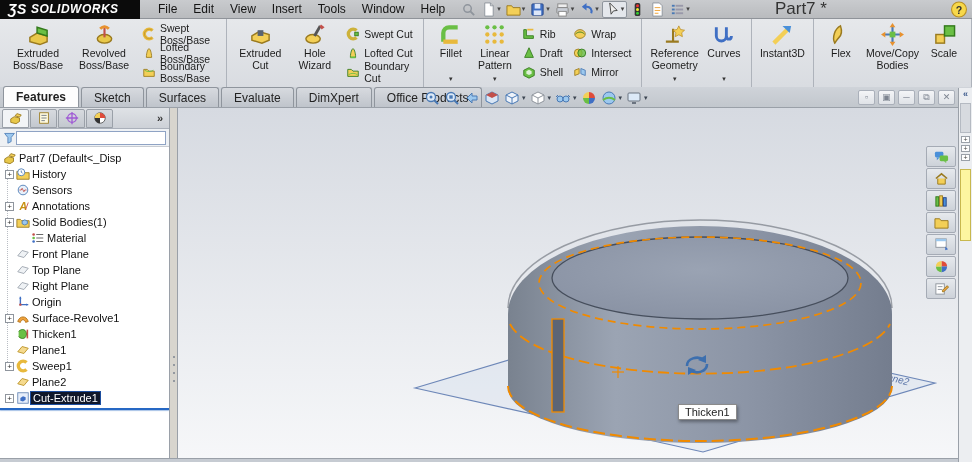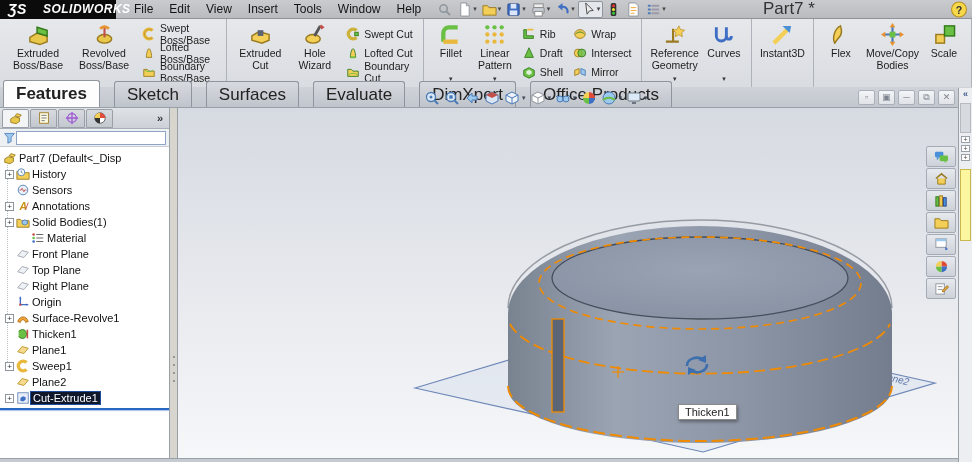--- a/index.html
+++ b/index.html
@@ -4,21 +4,21 @@
 <style>
   * { margin:0; padding:0; box-sizing:border-box; }
   html,body { width:972px; height:462px; overflow:hidden; font-family:"Liberation Sans",sans-serif; }
   .app { position:relative; width:972px; height:462px; background:#dfe2e6; }
   .ic { display:inline-flex; align-items:center; justify-content:center; flex:0 0 auto; }
   .ic svg { width:100%; height:100%; }
 
   
   .menubar { position:absolute; left:0; top:0; width:972px; height:19px; display:flex; align-items:center;
              background:linear-gradient(#c9cbce,#b9bbbe); border-bottom:1px solid #8f9399; }
-  .logo { height:19px; width:116px; background:#0b0b0b; color:#fff; display:flex; align-items:center; gap:16px;
+  .logo { height:19px; width:140px; background:#0b0b0b; color:#fff; display:flex; align-items:center; gap:4px;
           padding-left:8px; font-weight:bold; font-style:italic; font-size:12px; letter-spacing:.5px; }
   .logo .mark { font-size:14px; }
   .menus { display:flex; align-items:center; margin-left:10px; }
   .menu { font-size:12px; color:#141414; padding:2px 8px; cursor:default; }
   .qa { display:flex; align-items:center; margin-left:6px; gap:1px; }
   .qabtn { display:flex; align-items:center; height:17px; padding:0 2px; border-radius:2px; }
   .qabtn.pressed { background:#e4e7ec; border:1px solid #8f959d; }
   .qabtn .caret { font-size:7px; color:#444; margin-left:1px; }
   .doctitle { flex:1; text-align:center; font-size:17px; color:#333; padding-right:40px; }
   .helpbtn { width:18px; height:17px; margin-right:4px; }
@@ -30,22 +30,22 @@
   .rbig { display:flex; flex-direction:column; align-items:center; justify-content:flex-start; max-width:66px;
           min-width:44px; padding:2px 3px; height:64px; border-radius:2px; }
   .rbig .rlabel { font-size:10.5px; line-height:11.5px; text-align:center; color:#1c1c1c; margin-top:2px; }
   .rbig .caret { font-size:7px; color:#333; margin-top:auto; }
   .rstack { display:flex; flex-direction:column; justify-content:center; gap:2px; padding:0 3px; }
   .rsmall { display:flex; align-items:center; gap:4px; font-size:10.5px; color:#1c1c1c; height:17px; padding:0 2px; border-radius:2px; }
 
   
   .tabrow { position:absolute; left:0; top:87px; width:972px; height:21px; background:linear-gradient(#cfd3d9,#c2c7cd);
             border-bottom:1px solid #9aa0a8; display:flex; align-items:flex-end; padding-left:3px; }
-  .ctab { font-size:17px; color:#222; background:linear-gradient(#d7dadf,#bfc4cb); border:1px solid #8f959d; border-bottom:none;
-          border-radius:3px 3px 0 0; padding:3px 12px 2px; margin-right:14px; }
+  .ctab { font-size:12px; color:#222; background:linear-gradient(#d7dadf,#bfc4cb); border:1px solid #8f959d; border-bottom:none;
+          border-radius:3px 3px 0 0; padding:3px 12px 2px; margin-right:2px; }
   .ctab.active { background:#fdfdfd; font-weight:bold; padding-bottom:3px; }
 
   
   .headsup { position:absolute; left:424px; top:89px; display:flex; align-items:center; gap:4px; z-index:6; }
   .hubtn { display:flex; align-items:center; height:17px; }
   .hubtn .caret { font-size:7px; color:#3c4450; margin-left:2px; }
 
   
   .winctl { position:absolute; left:858px; top:90px; display:flex; gap:3px; z-index:6; }
   .wbtn { width:17px; height:15px; font-size:9px; line-height:13px; text-align:center; color:#7d8younger490;

